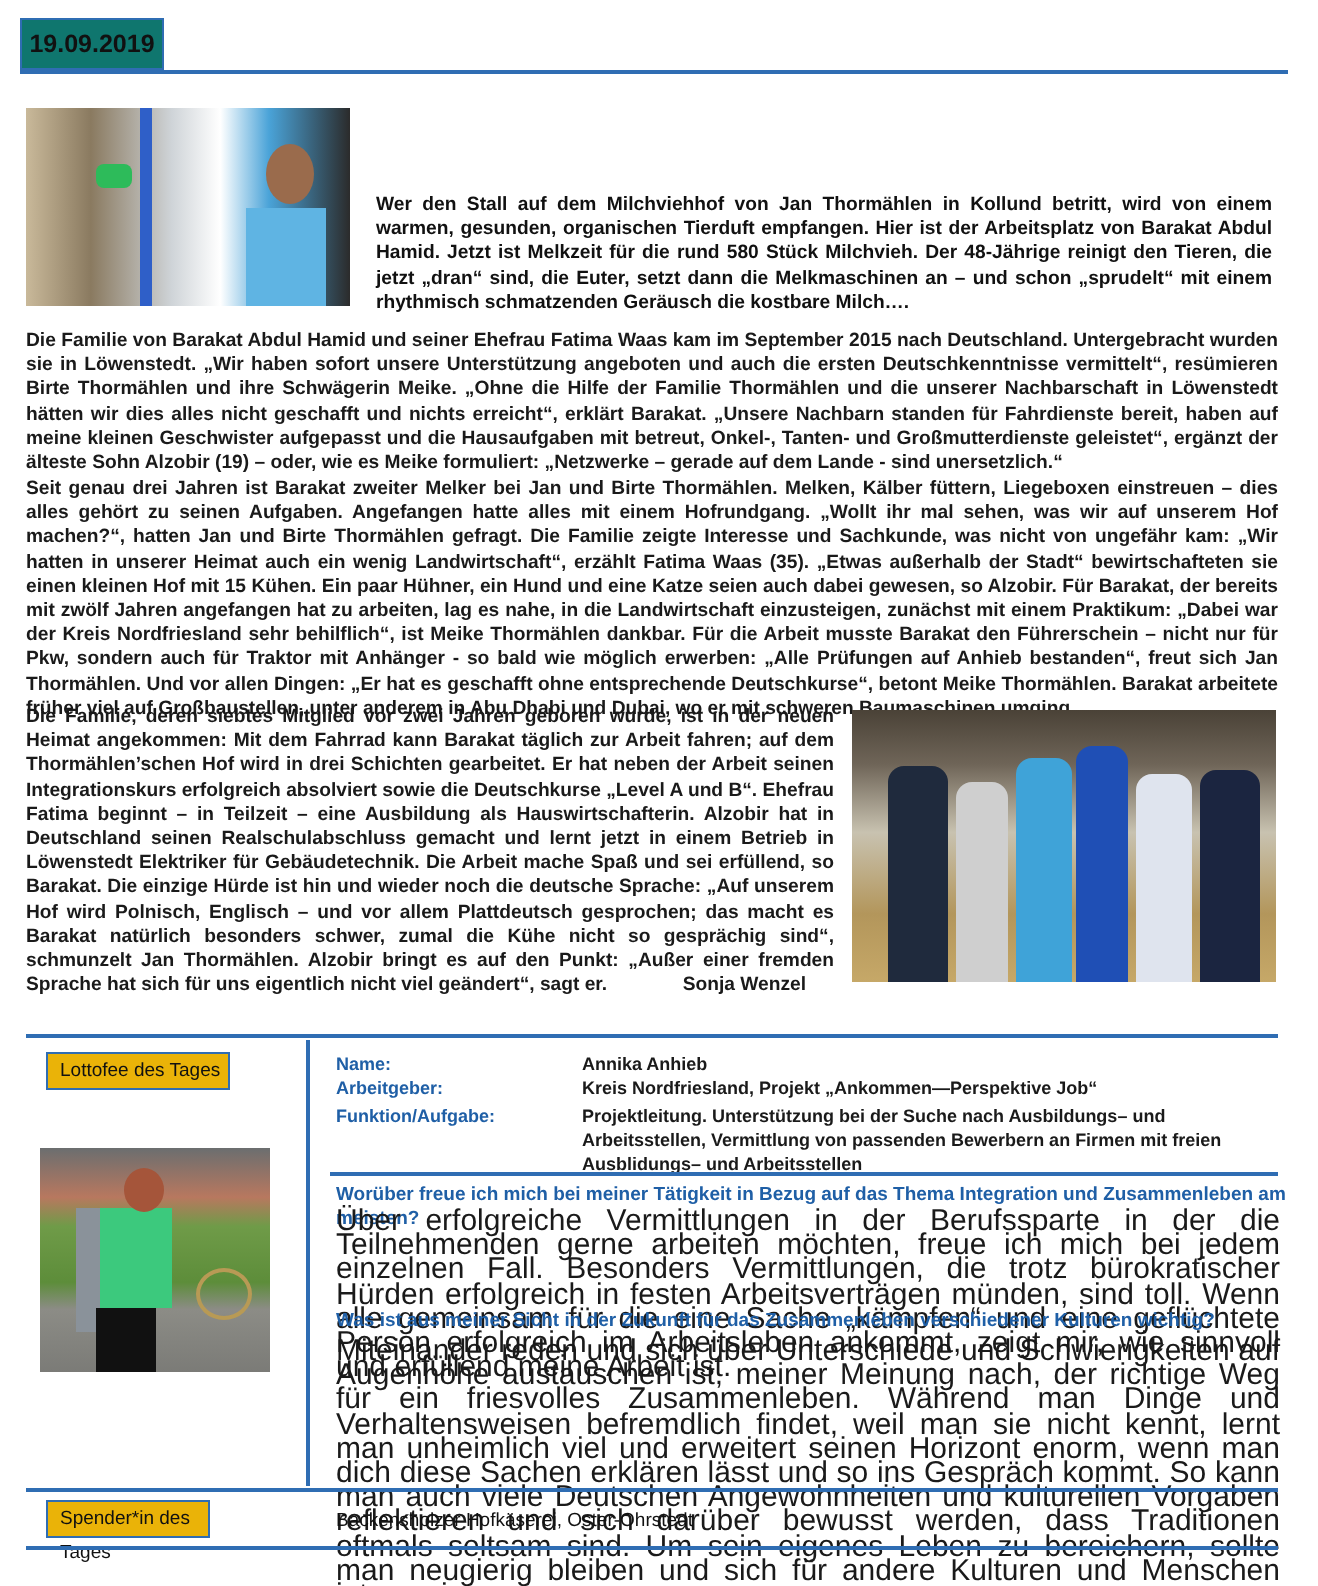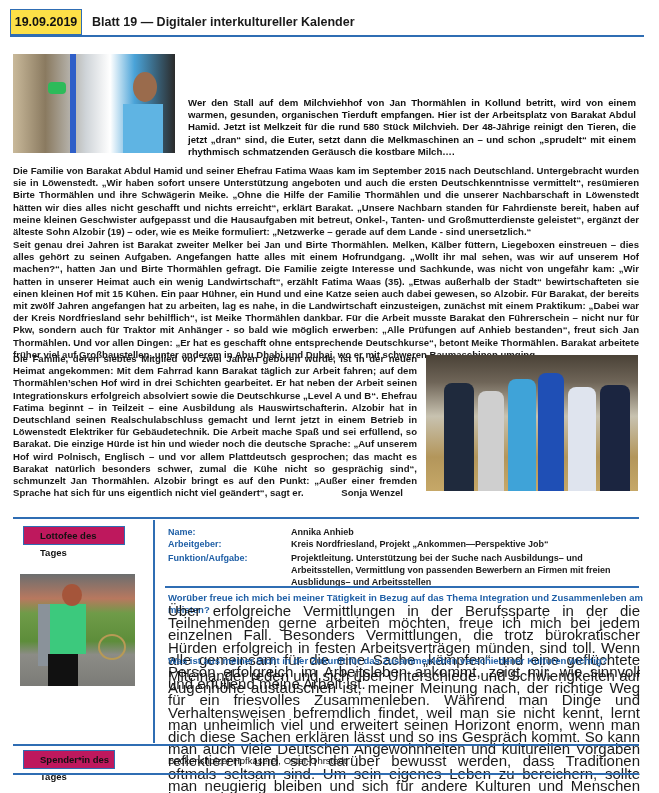--- a/index.html
+++ b/index.html
@@ -1,19 +1,19 @@
 <!DOCTYPE html>
 <html><head>
 <meta charset="utf-8">
 <style>
   html, body { margin:0; padding:0; background:#ffffff; }
   body { width:659px; height:793px; position:relative; overflow:hidden;
          font-family:"Liberation Sans", sans-serif; color:#111; }
   .hdr { position:absolute; left:10px; top:9px; width:630px; height:26px; }
-  .hdr-date { position:absolute; left:0; top:0; width:70px; height:24px; background:#fde047;
+  .hdr-date { position:absolute; left:0; top:0; width:70px; height:24px; background:#0f766e;
               border:1px solid #2f6db3; font-weight:bold; font-size:12.5px; line-height:24px;
               text-align:center; }
   .hdr-title { position:absolute; left:82px; top:0; font-size:12.5px; line-height:26px; font-weight:bold; color:#1a1a1a; }
   .hdr-line { position:absolute; left:0; top:26px; width:634px; height:2px; background:#2f6db3; }
 
   .photo1 { position:absolute; left:13px; top:54px; width:162px; height:99px;
             background:linear-gradient(90deg,#c9b99a 0%,#8a7a60 20%,#cfd4d8 45%,#ffffff 60%,#4aa3d8 75%,#2b2b2b 100%); }
   .photo1 .blue-pole { position:absolute; left:57px; top:0; width:6px; height:99px; background:#2f5fc8; }
   .photo1 .head { position:absolute; left:120px; top:18px; width:24px; height:30px; border-radius:50%; background:#9a6b4c; }
   .photo1 .apron { position:absolute; left:110px; top:50px; width:40px; height:49px; background:#5fb4e3; }
@@ -28,43 +28,42 @@
   .p3 { top:353px; width:404px; }
   .author { display:inline-block; float:right; margin-right:14px; }
 
   .photo2 { position:absolute; left:426px; top:355px; width:212px; height:136px;
             background:linear-gradient(180deg,#4a4237 0%,#6f6558 20%,#c8c2b0 45%,#b3965b 75%,#c6a868 100%); }
   .photo2 .p { position:absolute; bottom:0; border-radius:8px 8px 0 0; }
 
   .sep { position:absolute; height:2px; background:#2f6db3; }
   .vline { position:absolute; left:153px; top:520px; width:2px; height:223px; background:#2f6db3; }
 
-  .tagbox { position:absolute; left:23px; height:17px; background:#be185d; border:1.5px solid #2f6db3;
-            font-size:9.5px; font-weight:bold; line-height:17px; padding-left:16px; }
+  .tagbox { position:absolute; left:23px; height:17px; background:#eab308; border:1.5px solid #2f6db3;
+            font-size:9.5px; font-weight:normal; line-height:17px; padding-left:6px; }
   .photo3 { position:absolute; left:20px; top:574px; width:115px; height:112px;
             background:linear-gradient(180deg,#6b6e6f 0%,#b8785f 22%,#6f9b48 35%,#5d8d3a 60%,#8c8c86 72%,#7b7b77 100%); }
   .photo3 .torso { position:absolute; left:30px; top:30px; width:36px; height:50px; background:#3cc97d; }
   .photo3 .cardigan { position:absolute; left:18px; top:30px; width:22px; height:62px; background:#8a929a; }
   .photo3 .headp { position:absolute; left:42px; top:10px; width:20px; height:22px; border-radius:50%; background:#a5553a; }
   .photo3 .legs { position:absolute; left:28px; top:80px; width:30px; height:32px; background:#111; }
   .photo3 .ball { position:absolute; left:78px; top:60px; width:24px; height:22px; border-radius:50%; border:2px solid #b89a55; }
 
   .info { position:absolute; left:168px; font-size:9px; line-height:12px; font-weight:bold; }
   .info-label { position:absolute; left:0; color:#1f5fa6; }
   .info-val { position:absolute; left:123px; width:350px; color:#1a1a1a; }
   .q { position:absolute; left:168px; color:#1f5fa6; font-weight:bold; font-size:9.5px; line-height:12px; }
   .ans { position:absolute; left:168px; width:472px; font-size:15px; line-height:12.2px; font-weight:normal; text-align:justify; color:#1a1a1a; }
   .sponsor { position:absolute; left:168px; top:755px; font-size:9.5px; font-weight:normal; }
 </style>
 </head>
 <body>
 
 <div class="hdr">
   <div class="hdr-date">19.09.2019</div>
-  <div class="hdr-title">Blatt 19 — Digitaler interkultureller Kalender</div>
   <div class="hdr-line"></div>
 </div>
 
 <div class="photo1">
   <div class="blue-pole"></div>
   <div class="glove"></div>
   <div class="head"></div>
   <div class="apron"></div>
 </div>
 

